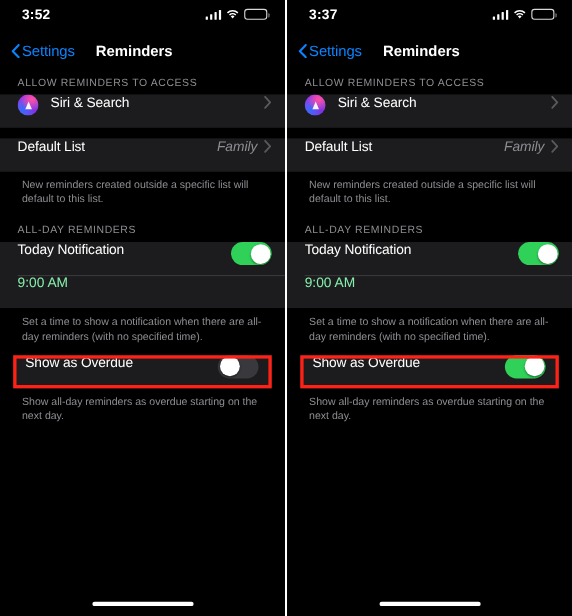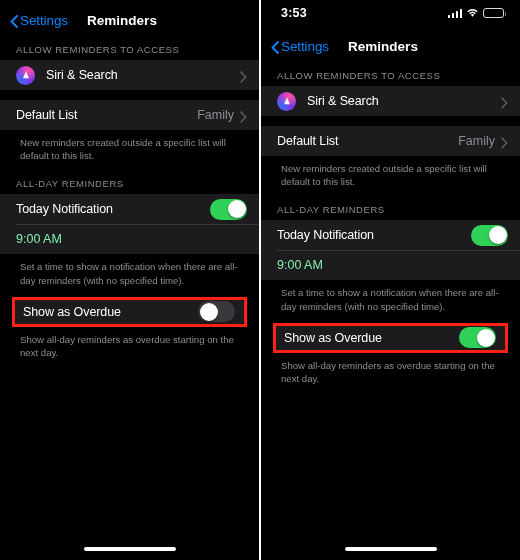--- a/index.html
+++ b/index.html
@@ -62,29 +62,29 @@
     padding: 16px 16px 5px 16px; text-transform: uppercase;
   }
   .footer-text {
     color: #8e8e93; font-size: 9.6px; line-height: 1.38;
     padding: 6px 16px 0 20px;
   }
   .group { background: #1c1c1e; }
   .row {
     background: #1c1c1e;
     min-height: 30px;
-    display: flex; align-items: center;
+    display: flex; align-items: flex-start;
     padding: 0 12px 0 16px;
     position: relative;
   }
   .row + .row::before {
     content:""; position:absolute; left:16px; right:0; top:0; height:1px; background:#38383a;
   }
   .row-label { color: #fff; font-size: 12.5px; flex: 1; letter-spacing: -.1px; }
-  .row-value { color: #8e8e93; font-size: 12.5px; margin-right: 6px; }
+  .row-value { color: #8e8e93; font-size: 12.5px; margin-right: 6px; font-style: italic; }
   .row-link-label { color: #86efac; font-size: 12.5px; flex: 1; }
   .chev-right { width: 7px; height: 12px; opacity: .55; }
 
   .siri-row { min-height: 30px; }
   .siri-icon {
     width: 19px; height: 19px; border-radius: 50%;
     margin-right: 11px; flex: 0 0 auto;
     background:
       radial-gradient(circle at 68% 24%, #ff4fa3 0%, rgba(255,79,163,0) 52%),
       radial-gradient(circle at 24% 72%, #2f6bff 0%, rgba(47,107,255,0) 56%),
@@ -131,20 +131,39 @@
   }
   .spacer-sm { height: 10px; }
 </style>
 </head>
 <body>
 
 <div class="stage">
 
   <div class="phone">
 
+    <div class="statusbar">
+      <span class="clock">3:52</span>
+      <span class="status-right">
+        <span class="sig">
+            <i></i>
+            <i></i>
+            <i></i>
+            <i></i>
+          </span>
+        <span class="wifi">
+          <svg viewBox="0 0 16 12" width="13" height="10">
+              <path d="M8 10.6 5.9 8.2a3.2 3.2 0 0 1 4.2 0L8 10.6z" fill="#fff"></path>
+              <path d="M3.9 6.1a6 6 0 0 1 8.2 0l-1.2 1.3a4.3 4.3 0 0 0-5.8 0L3.9 6.1z" fill="#fff"></path>
+              <path d="M1.6 3.7a9.3 9.3 0 0 1 12.8 0l-1.2 1.3a7.6 7.6 0 0 0-10.4 0L1.6 3.7z" fill="#fff"></path>
+            </svg>
+        </span>
+        <span class="batt"><span class="batt-fill"></span></span>
+      </span>
+    </div>
 
     <div class="navbar">
       <span class="nav-back">
         <span class="chev-left">
           <svg viewBox="0 0 8 13" width="8" height="13">
               <path d="M7 1 1.6 6.5 7 12" fill="none" stroke="#0a84ff" stroke-width="1.9" stroke-linecap="round" stroke-linejoin="round"></path>
             </svg>
         </span>
         <span class="nav-back-label">Settings</span>
       </span>
@@ -211,21 +230,21 @@
     </div>
 
     <div class="home-indicator"></div>
   </div>
 
   <div class="divider"></div>
 
   <div class="phone">
 
     <div class="statusbar">
-      <span class="clock">3:53</span>
+      <span class="clock">3:37</span>
       <span class="status-right">
         <span class="sig">
             <i></i>
             <i></i>
             <i></i>
             <i></i>
           </span>
         <span class="wifi">
           <svg viewBox="0 0 16 12" width="13" height="10">
               <path d="M8 10.6 5.9 8.2a3.2 3.2 0 0 1 4.2 0L8 10.6z" fill="#fff"></path>

